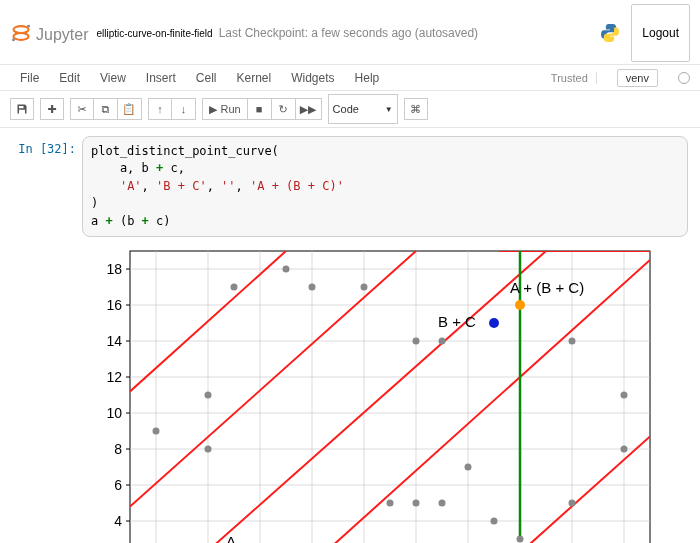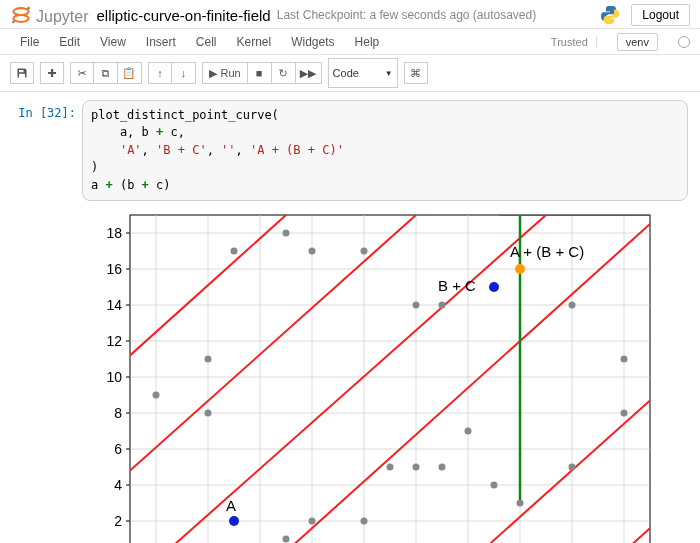--- a/index.html
+++ b/index.html
@@ -1,24 +1,24 @@
 <!DOCTYPE html>
 <html><head>
 <meta charset="utf-8">
 <style>
   * { box-sizing: border-box; }
   html, body { margin:0; padding:0; font-family: "Helvetica Neue", Helvetica, Arial, sans-serif; font-size:13px; color:#333; background:#fff; }
   .header { display:flex; align-items:center; padding:4px 10px 2px 10px; border-bottom:1px solid #e5e5e5; }
   .jupyter-logo { display:flex; align-items:flex-end; font-size:16px; color:#888; }
   .jupyter-logo svg { margin-right:4px; }
-  .notebook-name { font-size:15px; color:#000; margin-left:8px; font-weight:normal; }
+  .notebook-name { font-size:10px; color:#000; margin-left:8px; font-weight:normal; }
   .checkpoint { font-size:12px; color:#888; margin-left:6px; }
   .spacer { flex:1; }
   .kernel-icon svg { display:block; }
-  .logout-btn { border:1px solid #ccc; background:#fff; padding:3px 10px; font-size:12px; border-radius:2px; margin-left:10px; cursor:pointer; }
+  .logout-btn { border:1px solid #ccc; background:#fff; padding:21px 10px; font-size:12px; border-radius:2px; margin-left:10px; cursor:pointer; }
   .menubar { display:flex; align-items:center; padding:0 10px; height:26px; border-bottom:1px solid #e5e5e5; font-size:12px; color:#555; }
   .menubar .menu-item { padding:4px 10px; cursor:pointer; }
   .menubar .right { margin-left:auto; display:flex; align-items:center; gap:20px; color:#888; font-size:11px; }
   .venv-box { border:1px solid #ccc; padding:2px 8px; border-radius:2px; display:flex; align-items:center; gap:4px; color:#333; }
   .kernel-idle { width:12px; height:12px; border:1px solid #aaa; border-radius:50%; display:inline-block; }
   .toolbar { display:flex; align-items:center; padding:3px 10px; border-bottom:1px solid #e5e5e5; gap:0; }
   .tb-btn { border:1px solid #ccc; background:#fff; height:22px; min-width:24px; display:flex; align-items:center; justify-content:center; font-size:11px; color:#555; cursor:pointer; padding:0 4px;}
   .tb-group { display:flex; margin-right:6px; }
   .tb-group .tb-btn + .tb-btn { border-left:none; }
   .tb-run { padding:0 6px; gap:3px; }

